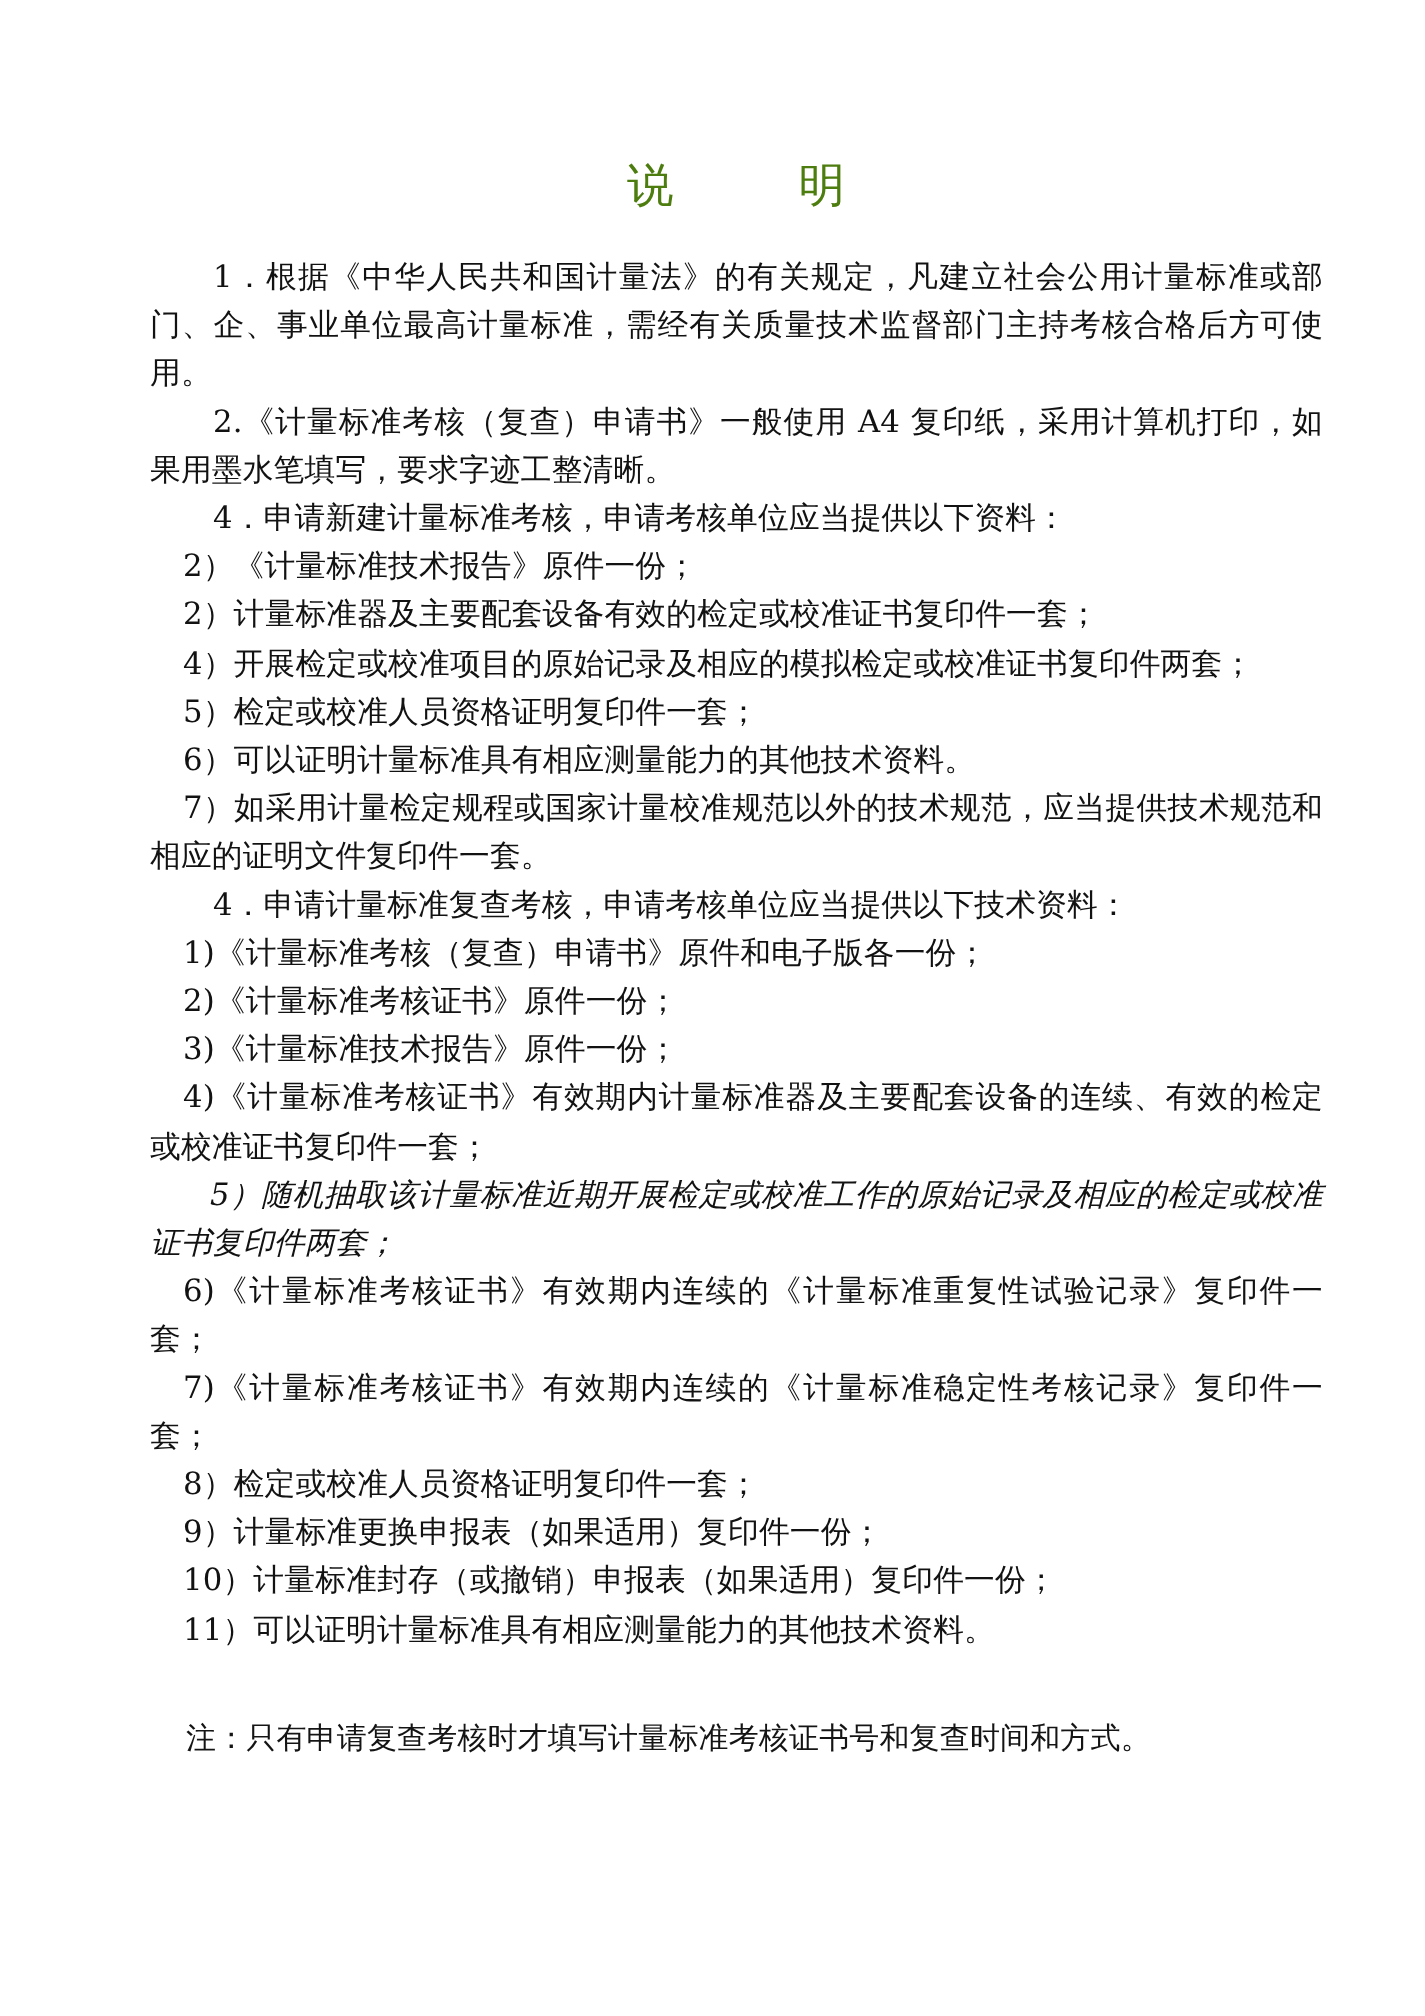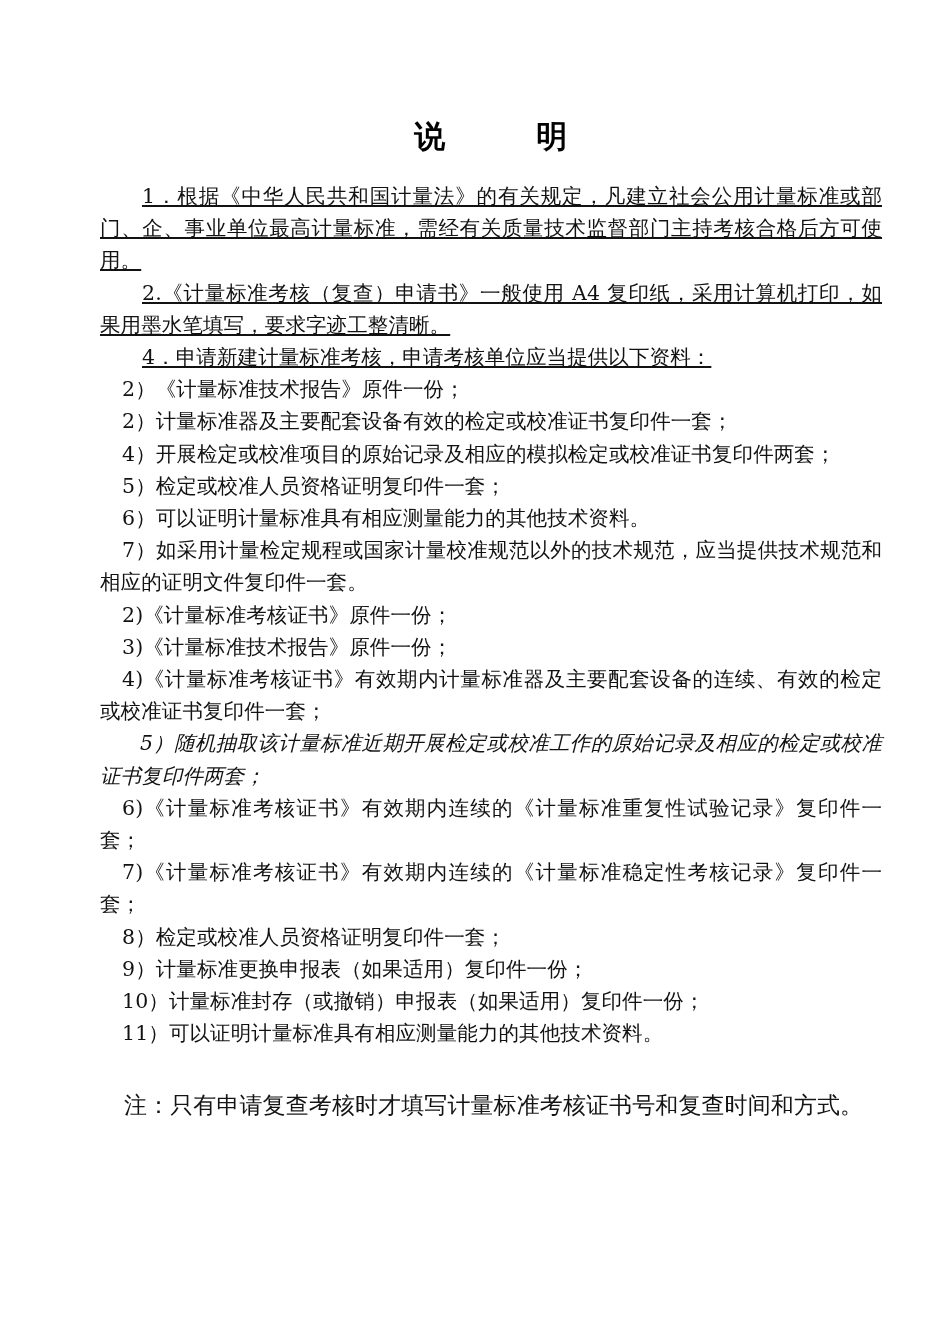--- a/index.html
+++ b/index.html
@@ -22,61 +22,60 @@
   .content {
     position: absolute;
     left: 100px;
     top: 0;
     width: 782px;
   }
   .doc-title {
     text-align: center;
     font-family: "DejaVu Sans", "Liberation Sans", sans-serif;
     font-size: 31px;
-    font-weight: 700;
+    font-weight: 400;
     letter-spacing: 0.5px;
-    margin: 12px;
+    margin: 0;
     padding-top: 104px;
     padding-bottom: 0;
     line-height: 40px;
     white-space: pre;
-    color: #000000;
+    color: #4d7c0f;
   }
   .body-block {
     margin-top: 24px;
   }
   p.para {
     margin: 0;
     font-size: 20.5px;
     line-height: 32.2px;
     text-align: justify;
     text-justify: inter-ideograph;
     letter-spacing: 0.1px;
     color: #121212;
     word-break: break-all;
   }
   
   p.lvl1 {
     text-indent: 42px;
-    text-decoration: underline;
   }
   
   p.lvl2 {
     text-indent: 22px;
   }
   
   p.lvl2-wide {
     text-indent: 40px;
     font-style: italic;
   }
   p.note {
     margin: 0;
     margin-top: 40px;
     text-indent: 24px;
-    font-size: 23px;
+    font-size: 20px;
     line-height: 32px;
     color: #141414;
     letter-spacing: 0.1px;
   }
 </style>
 </head>
 <body>
 
 <div class="page">
   <div class="content">
@@ -86,20 +85,22 @@
     <div class="body-block">
       <p class="para lvl1">1．根据《中华人民共和国计量法》的有关规定，凡建立社会公用计量标准或部门、企、事业单位最高计量标准，需经有关质量技术监督部门主持考核合格后方可使用。</p>
       <p class="para lvl1">2.《计量标准考核（复查）申请书》一般使用 A4 复印纸，采用计算机打印，如果用墨水笔填写，要求字迹工整清晰。</p>
       <p class="para lvl1">4．申请新建计量标准考核，申请考核单位应当提供以下资料：</p>
       <p class="para lvl2">2）《计量标准技术报告》原件一份；</p>
       <p class="para lvl2">2）计量标准器及主要配套设备有效的检定或校准证书复印件一套；</p>
       <p class="para lvl2">4）开展检定或校准项目的原始记录及相应的模拟检定或校准证书复印件两套；</p>
       <p class="para lvl2">5）检定或校准人员资格证明复印件一套；</p>
       <p class="para lvl2">6）可以证明计量标准具有相应测量能力的其他技术资料。</p>
       <p class="para lvl2">7）如采用计量检定规程或国家计量校准规范以外的技术规范，应当提供技术规范和相应的证明文件复印件一套。</p>
+      <p class="para lvl1">4．申请计量标准复查考核，申请考核单位应当提供以下技术资料：</p>
+      <p class="para lvl2">1)《计量标准考核（复查）申请书》原件和电子版各一份；</p>
       <p class="para lvl2">2)《计量标准考核证书》原件一份；</p>
       <p class="para lvl2">3)《计量标准技术报告》原件一份；</p>
       <p class="para lvl2">4)《计量标准考核证书》有效期内计量标准器及主要配套设备的连续、有效的检定或校准证书复印件一套；</p>
       <p class="para lvl2-wide">5）随机抽取该计量标准近期开展检定或校准工作的原始记录及相应的检定或校准证书复印件两套；</p>
       <p class="para lvl2">6)《计量标准考核证书》有效期内连续的《计量标准重复性试验记录》复印件一套；</p>
       <p class="para lvl2">7)《计量标准考核证书》有效期内连续的《计量标准稳定性考核记录》复印件一套；</p>
       <p class="para lvl2">8）检定或校准人员资格证明复印件一套；</p>
       <p class="para lvl2">9）计量标准更换申报表（如果适用）复印件一份；</p>
       <p class="para lvl2">10）计量标准封存（或撤销）申报表（如果适用）复印件一份；</p>
       <p class="para lvl2">11）可以证明计量标准具有相应测量能力的其他技术资料。</p>

